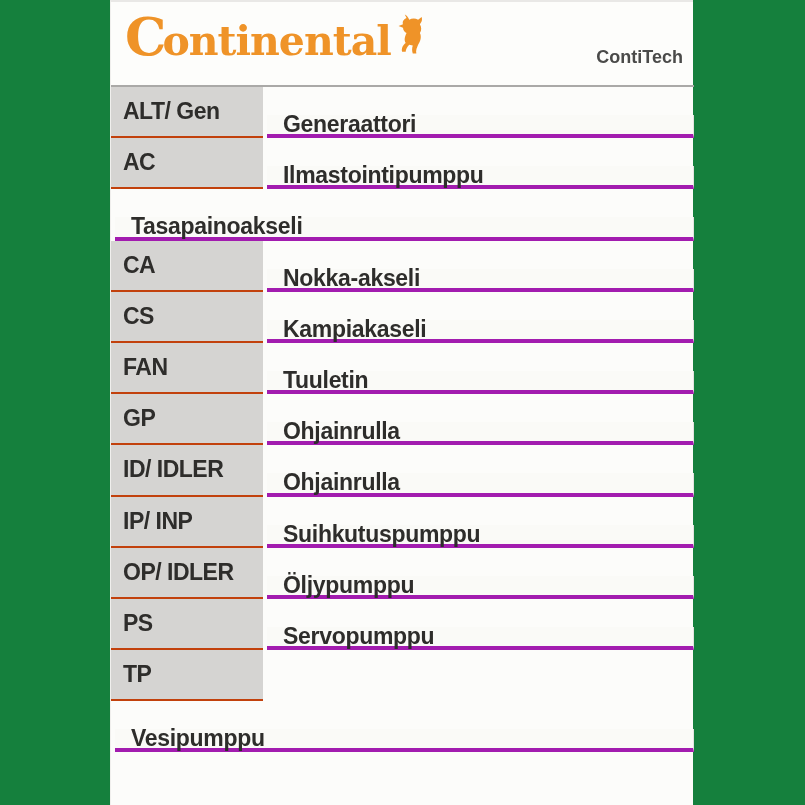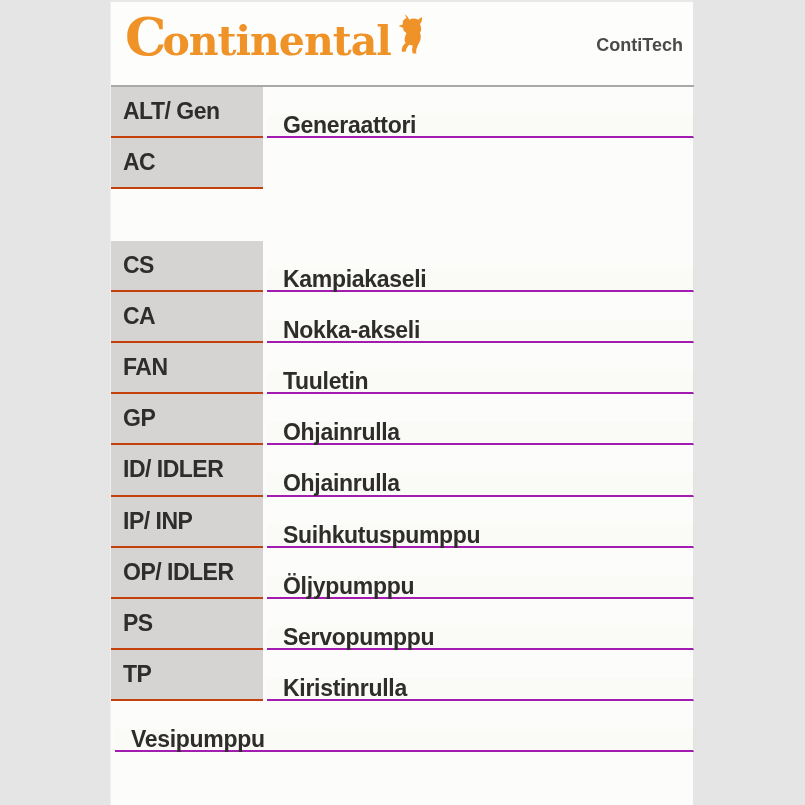--- a/index.html
+++ b/index.html
@@ -5,21 +5,21 @@
   * { margin: 0; padding: 0; box-sizing: border-box; }
   html, body {
     width: 805px; height: 805px;
     background: #ffffff;
     font-family: "Liberation Sans", sans-serif;
     overflow: hidden;
   }
   .page {
     position: relative;
     width: 805px; height: 805px;
-    background: #e5e5e5;
+    background: #15803d;
   }
   .content {
     position: absolute;
     left: 110px; top: 0;
     width: 583px; height: 805px;
     background: #fcfcfa;
     border-top: 2px solid #e9e8e6;
     border-left: 1px solid #f0efed;
   }
   
@@ -46,21 +46,21 @@
     font-size: 52px;
     letter-spacing: -4px;
     line-height: 0.8;
   }
   .horse {
     margin-left: 4px;
     margin-bottom: 2px;
   }
   .contitech {
     position: absolute;
-    right: 10px; top: 33px;
+    right: 10px; top: 45px;
     font-size: 18px;
     font-weight: bold;
     letter-spacing: 0px;
   }
   
   .table {
     position: absolute;
     left: 0; top: 83px;
     width: 583px;
     border-top: 2px solid #aaa9a7;
@@ -84,21 +84,21 @@
     letter-spacing: -0.5px;
   }
   .col-gap {
     width: 4px;
     background: #fcfcfa;
   }
   .cell.label {
     flex: 1;
     background: #fafaf7;
     padding-left: 16px;
-    border-bottom: 2px solid #a21caf;
+    border-bottom: 4px solid #a21caf;
     border-right: 1px solid #e3e2e0;
     letter-spacing: -0.3px;
     margin-top: 28px;
   }
 </style>
 </head>
 <body>
 
 <div class="page">
   <div class="content">
@@ -120,40 +120,42 @@
     <div class="table" id="abbr-table">
   <div class="row">
     <div class="cell abbr">ALT/ Gen</div>
     <div class="col-gap"></div>
     <div class="cell label">Generaattori</div>
   </div>
 
   <div class="row">
     <div class="cell abbr">AC</div>
     <div class="col-gap"></div>
-  </div>
-
-
-  <div class="row">
-    <div class="col-gap"></div>
+    <div class="cell label">Ilmastointipumppu</div>
+  </div>
+
+
+  <div class="row">
+    <div class="col-gap"></div>
+    <div class="cell label">Tasapainoakseli</div>
+  </div>
+
+  <div class="row">
+    <div class="cell abbr">CA</div>
+    <div class="col-gap"></div>
+    <div class="cell label">Nokka-akseli</div>
   </div>
 
   <div class="row">
     <div class="cell abbr">CS</div>
     <div class="col-gap"></div>
     <div class="cell label">Kampiakaseli</div>
   </div>
 
   <div class="row">
-    <div class="cell abbr">CA</div>
-    <div class="col-gap"></div>
-    <div class="cell label">Nokka-akseli</div>
-  </div>
-
-  <div class="row">
     <div class="cell abbr">FAN</div>
     <div class="col-gap"></div>
     <div class="cell label">Tuuletin</div>
   </div>
 
   <div class="row">
     <div class="cell abbr">GP</div>
     <div class="col-gap"></div>
     <div class="cell label">Ohjainrulla</div>
   </div>
@@ -178,21 +180,20 @@
 
   <div class="row">
     <div class="cell abbr">PS</div>
     <div class="col-gap"></div>
     <div class="cell label">Servopumppu</div>
   </div>
 
   <div class="row">
     <div class="cell abbr">TP</div>
     <div class="col-gap"></div>
-    <div class="cell label">Kiristinrulla</div>
   </div>
 
   <div class="row">
     <div class="col-gap"></div>
     <div class="cell label">Vesipumppu</div>
   </div>
 </div>
 
   </div>
 </div>

